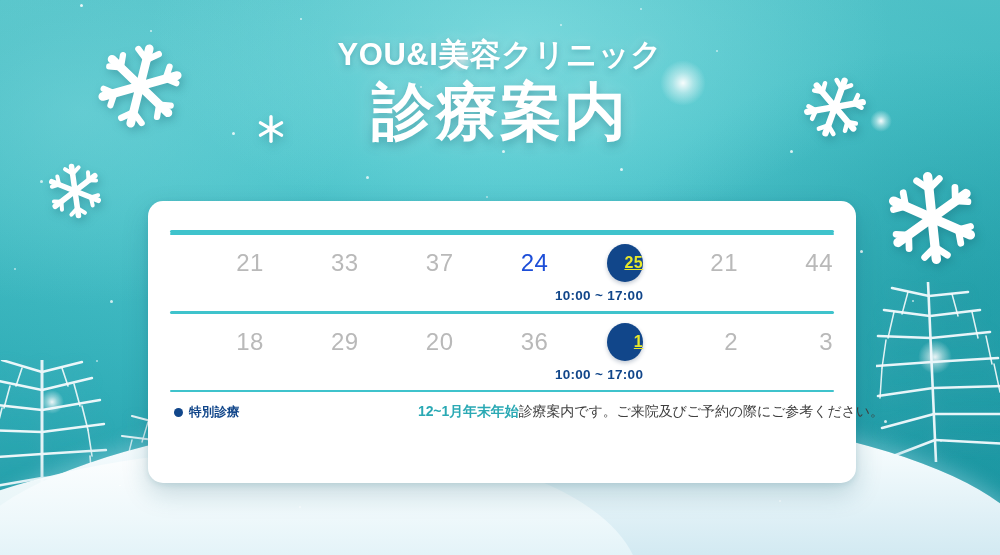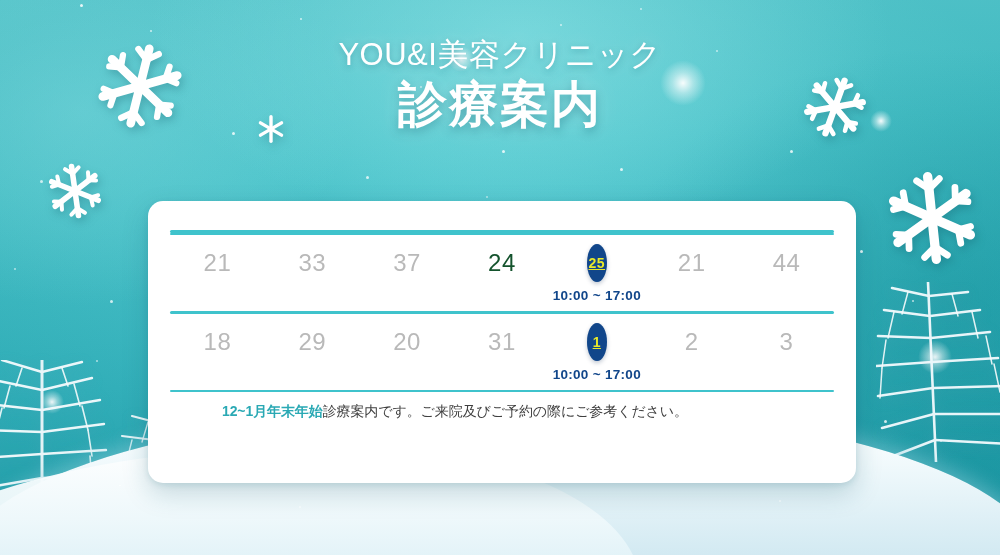--- a/index.html
+++ b/index.html
@@ -56,27 +56,27 @@
     opacity:.6;
   }
 
   
   .pine{position:absolute;}
   .pine svg{display:block;filter:drop-shadow(0 3px 6px rgba(90,160,180,.35));}
 
   
   .header{position:absolute;left:0;right:0;top:38px;text-align:center;z-index:6;}
   .subtitle{
-    font-size:31px;color:#ffffff;letter-spacing:.5px;font-weight:400;
+    font-size:31px;color:#ffffff;letter-spacing:.5px;font-weight:700;
     text-shadow:0 2px 6px rgba(25,120,135,.45), 0 0 16px rgba(255,255,255,.35);
     line-height:1.1;
   }
   .maintitle{
     margin-top:5px;
-    font-size:49px;font-weight:bold;color:#ffffff;letter-spacing:2px;
+    font-size:62px;font-weight:bold;color:#ffffff;letter-spacing:2px;
     text-shadow:0 4px 10px rgba(20,110,125,.45), 0 0 22px rgba(255,255,255,.30);
     line-height:1.12;
   }
 
   
   .card{
     position:absolute;left:148px;top:201px;width:708px;height:282px;
     background:#ffffff;border-radius:15px;
     box-shadow:0 10px 26px rgba(20,90,110,.22), 0 2px 6px rgba(20,90,110,.12);
     z-index:5;
@@ -84,31 +84,31 @@
   .card-inner{padding:0 22px;}
 
   .rule{height:2.5px;background:#3fc3cc;border-radius:2px;}
   .rule.top{margin-top:29px;}
 
   table.cal{width:100%;border-collapse:collapse;table-layout:fixed;}
   table.cal th{
     font-size:14px;color:#3fc3cc;font-weight:bold;
     padding:9px 0 9px;text-align:center;letter-spacing:.4px;
   }
-  .cellwrap{height:74px;position:relative;text-align:center;}
+  .cellwrap{height:74px;position:relative;text-align:right;}
   .daynum{
     font-size:24px;color:#b9b9b9;font-weight:400;
     padding-top:14px;line-height:26px;letter-spacing:.5px;
   }
-  .daynum.tint{color:#14532d;}
+  .daynum.tint{color:#1d4ed8;}
   .daynum.badge{padding-top:0;}
   .pill{
-    display:inline-block;width:20px;height:38px;line-height:38px;
+    display:inline-block;width:36px;height:38px;line-height:38px;
     border-radius:50%;background:#11468a;color:#e8e82a;
-    font-size:14px;font-weight:bold;margin-top:8px;
+    font-size:16px;font-weight:bold;margin-top:8px;
     box-shadow:0 2px 4px rgba(10,40,80,.25);
     text-decoration:underline;
   }
   .hours{
     font-size:13.5px;color:#11468a;font-weight:bold;
     margin-top:6px;letter-spacing:.3px;white-space:nowrap;
   }
 
   
   .footer{
@@ -436,21 +436,21 @@
                   <div class="daynum">29</div>
                 </div>
               </td>
           <td>
                 <div class="cellwrap">
                   <div class="daynum">20</div>
                 </div>
               </td>
           <td>
                 <div class="cellwrap">
-                  <div class="daynum">31</div>
+                  <div class="daynum">36</div>
                 </div>
               </td>
           <td>
             <div class="cellwrap">
               <div class="daynum badge">
                 <span class="pill">1</span>
               </div>
               <div class="hours">10:00 ~ 17:00</div>
             </div>
           </td>
@@ -464,19 +464,23 @@
                   <div class="daynum">3</div>
                 </div>
               </td>
         </tr>
       </tbody>
         </table>
 
       <div class="rule"></div>
 
       <div class="footer">
+        <div class="legend">
+          <span class="legend-dot"></span>
+          <span class="legend-label">特別診療</span>
+        </div>
         <div class="note"><span class="hl">12~1月年末年始</span><span>診療案内です。ご来院及びご予約の際にご参考ください。</span></div>
       </div>
 
     </div>
   </div>
 
 </div>
 
 </body></html>

